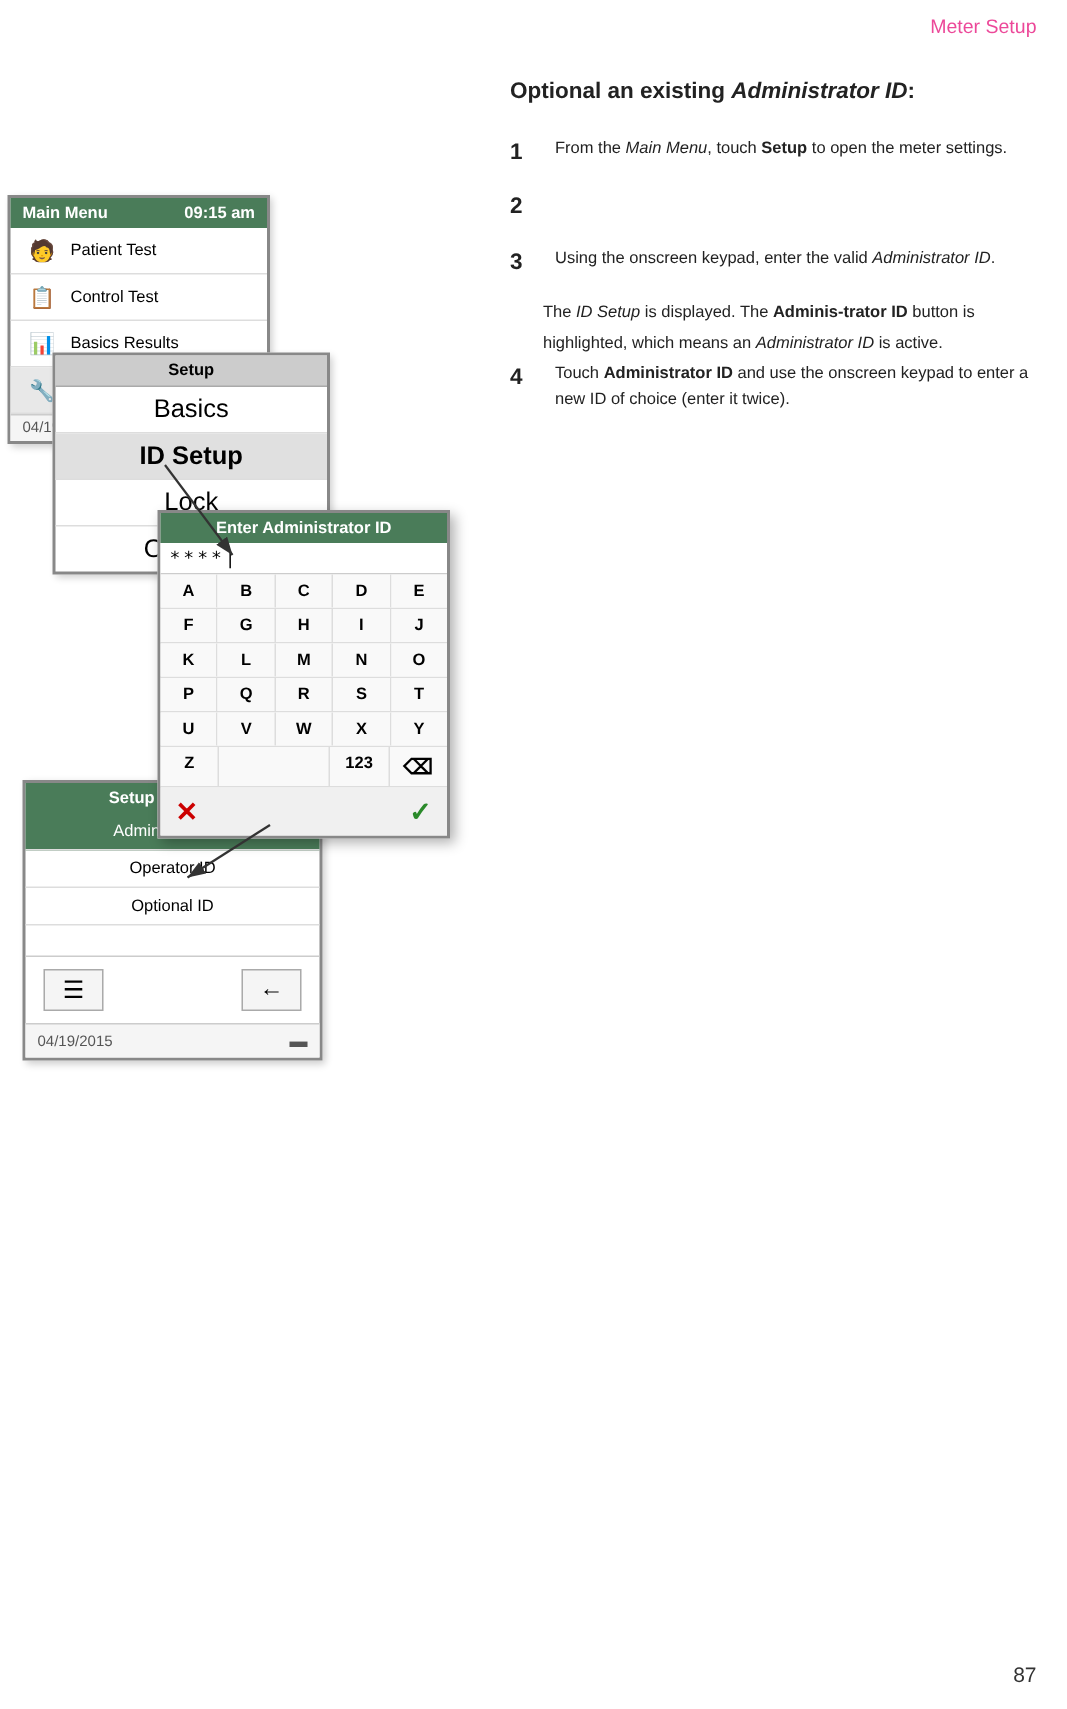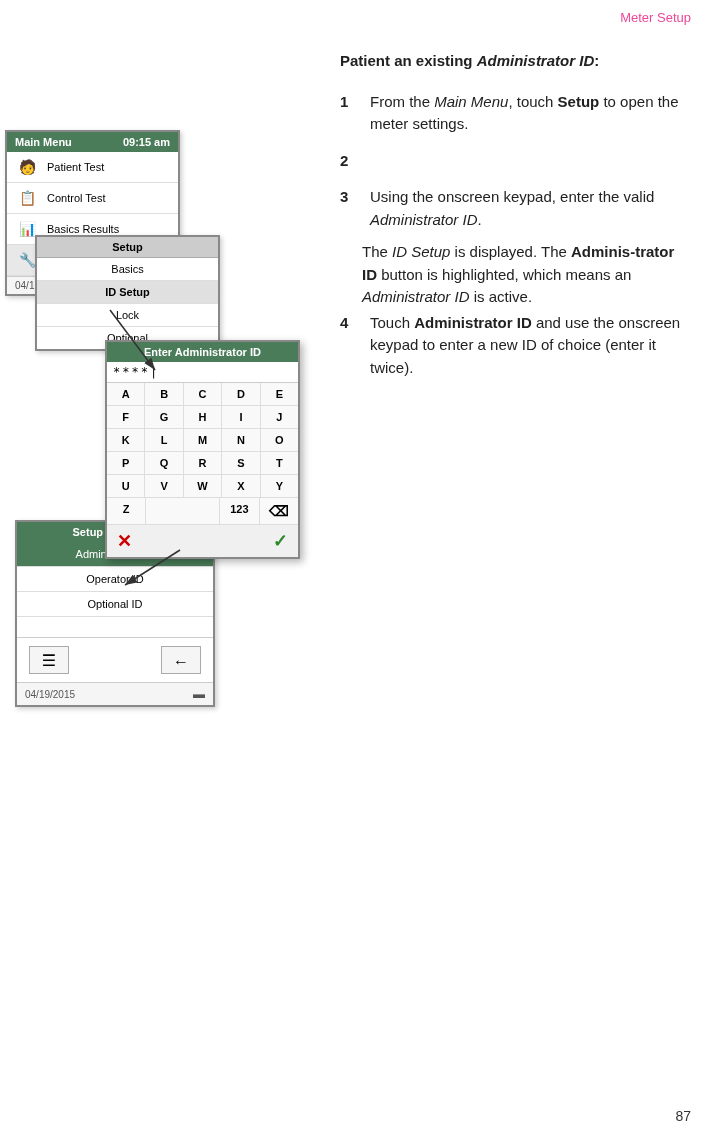--- a/index.html
+++ b/index.html
@@ -63,21 +63,21 @@
     }
 
     .step-number {
       font-weight: bold;
       font-size: 15px;
       min-width: 22px;
       margin-right: 8px;
     }
 
     .step-text {
-      font-size: 15px;
+      font-size: 11px;
       line-height: 1.5;
     }
 
     .step-text em { font-style: italic; }
     .step-text strong { font-weight: bold; }
 
     
     .devices-area {
       position: absolute;
       top: 130px;
@@ -157,21 +157,21 @@
       text-align: center;
       padding: 4px;
       font-weight: bold;
       font-size: 11px;
       border-bottom: 1px solid #aaa;
     }
 
     .setup-item {
       padding: 5px 12px;
       border-bottom: 1px solid #ddd;
-      font-size: 11px;
+      font-size: 17px;
       text-align: center;
       cursor: pointer;
     }
 
     .setup-item:last-child {
       border-bottom: none;
     }
 
     
     .keyboard-overlay {
@@ -340,21 +340,21 @@
 <div class="page-header">
   <span>Meter Setup</span>
 </div>
 
 <div class="page-number">
   <span>87</span>
 </div>
 
 <div class="content-area">
   <div class="content-title">
-    <span>Patient an existing </span><em>Administrator ID</em><span>:</span>
+    <span>Optional an existing </span><em>Administrator ID</em><span>:</span>
   </div>
 
   <ol class="step-list">
     <li class="step-item">
       <span class="step-number">1</span>
       <span class="step-text">From the <em>Main Menu</em>, touch <strong>Setup</strong> to open the meter settings.</span>
     </li>
     <li class="step-item">
       <span class="step-number">2</span>
     </li>

